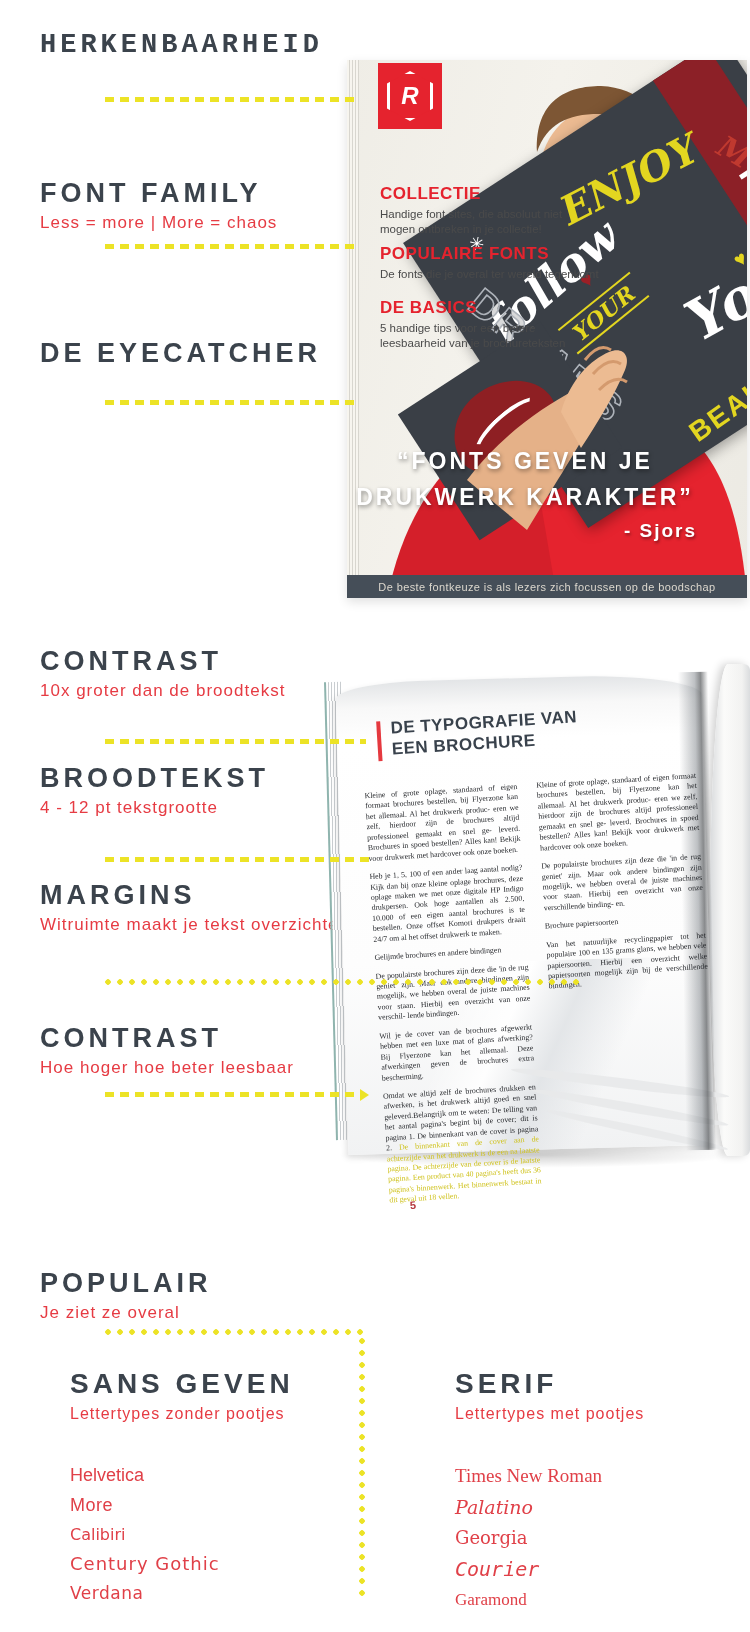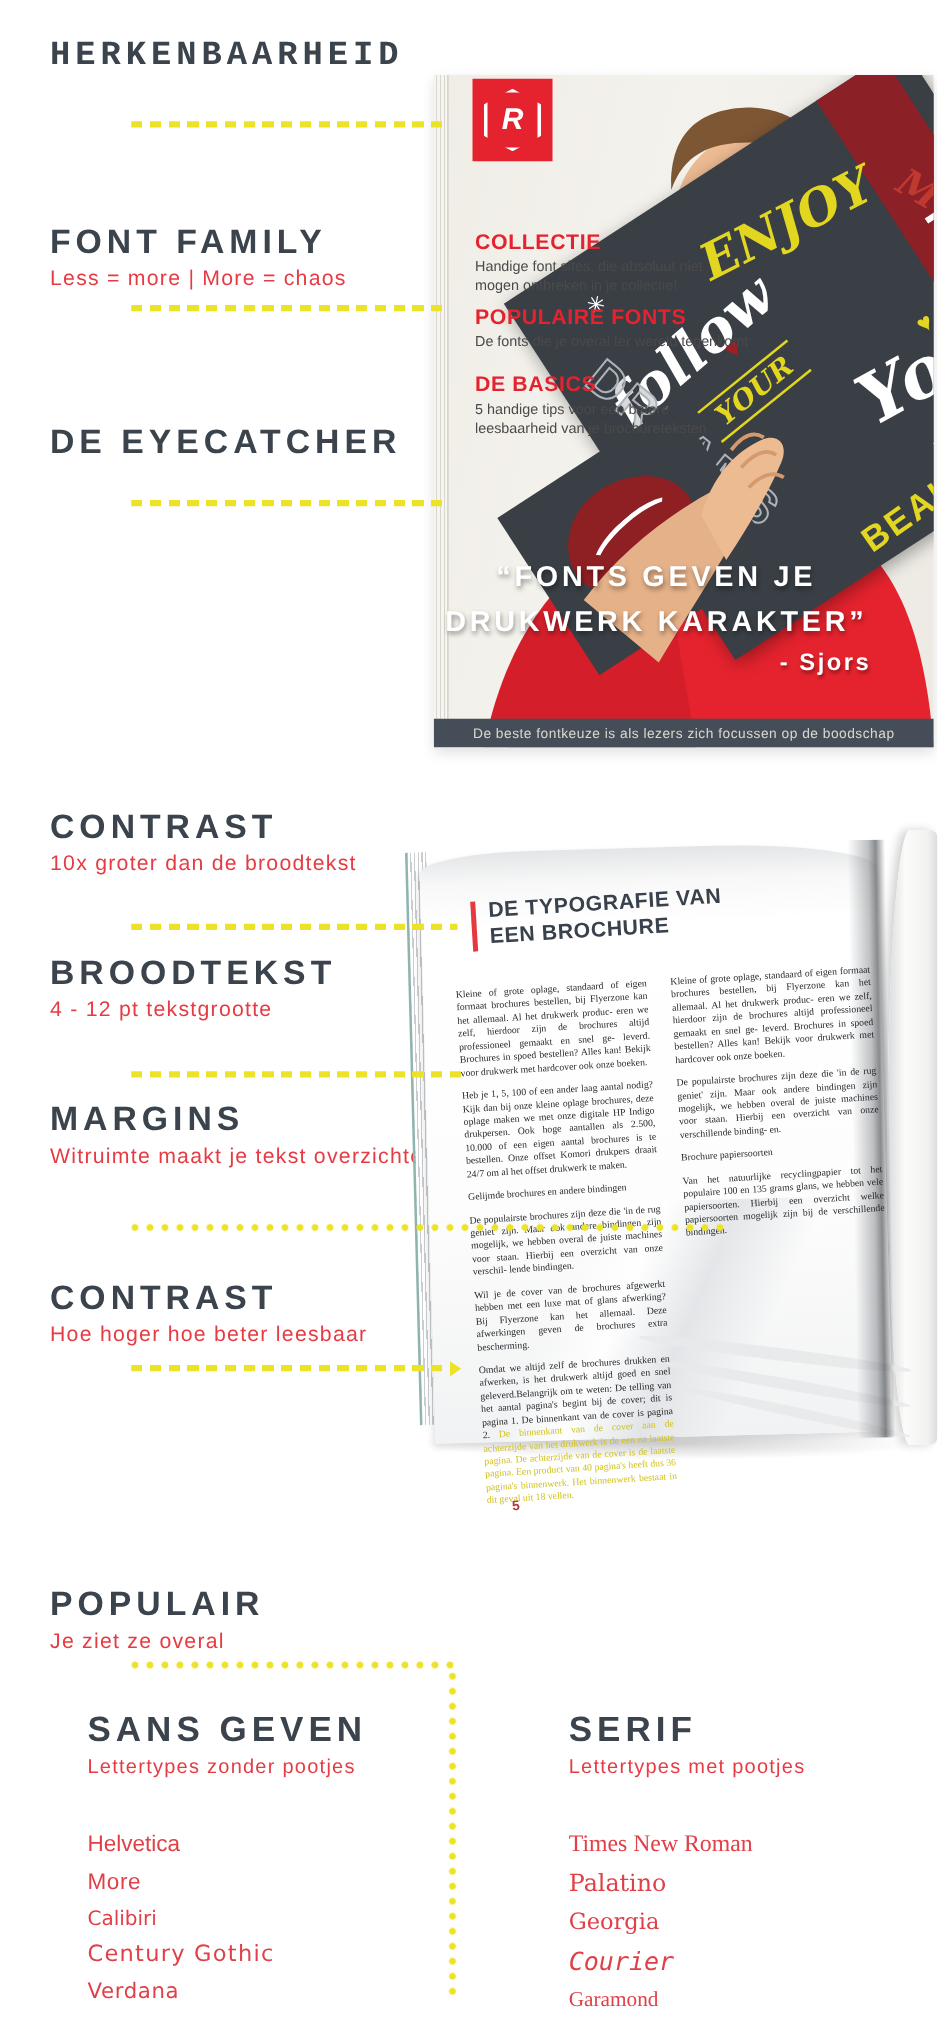--- a/index.html
+++ b/index.html
@@ -112,21 +112,21 @@
   .fontcol h2{margin:0;font-size:28px;font-weight:bold;color:#3b434c;letter-spacing:4px;white-space:nowrap;}
   .fontcol .sub{margin:5px 0 0 0;font-size:16px;color:#e63b43;letter-spacing:1px;white-space:nowrap;}
   .fontcol ul{list-style:none;margin:42px 0 0 0;padding:0;}
   .fontcol li{color:#e04048;margin:0 0 9px 0;}
   .f-helvetica{font-family:"Liberation Sans",sans-serif;font-size:18px;}
   .f-arial{font-family:"Liberation Sans",sans-serif;font-size:18px;letter-spacing:0.5px;}
   .f-calibiri{font-family:"DejaVu Sans",sans-serif;font-size:16px;}
   .f-century{font-family:"DejaVu Sans",sans-serif;font-size:18px;letter-spacing:1px;}
   .f-verdana{font-family:"DejaVu Sans",sans-serif;font-size:17px;letter-spacing:0.5px;}
   .f-times{font-family:"Liberation Serif",serif;font-size:19px;}
-  .f-palatino{font-family:"DejaVu Serif",serif;font-size:19px;}
+  .f-palatino{font-family:"DejaVu Serif",serif;font-size:19px;font-style:italic;}
   .f-georgia{font-family:"DejaVu Serif",serif;font-size:18px;}
   .f-courier{font-family:"DejaVu Sans Mono",monospace;font-size:20px;font-style:italic;}
   .f-garamond{font-family:"Liberation Serif",serif;font-size:17px;}
 </style>
 </head>
 <body>
 
 <div id="stage">
 
   <div class="lbl" style="top:30px;font-family:Liberation Mono, monospace;">

